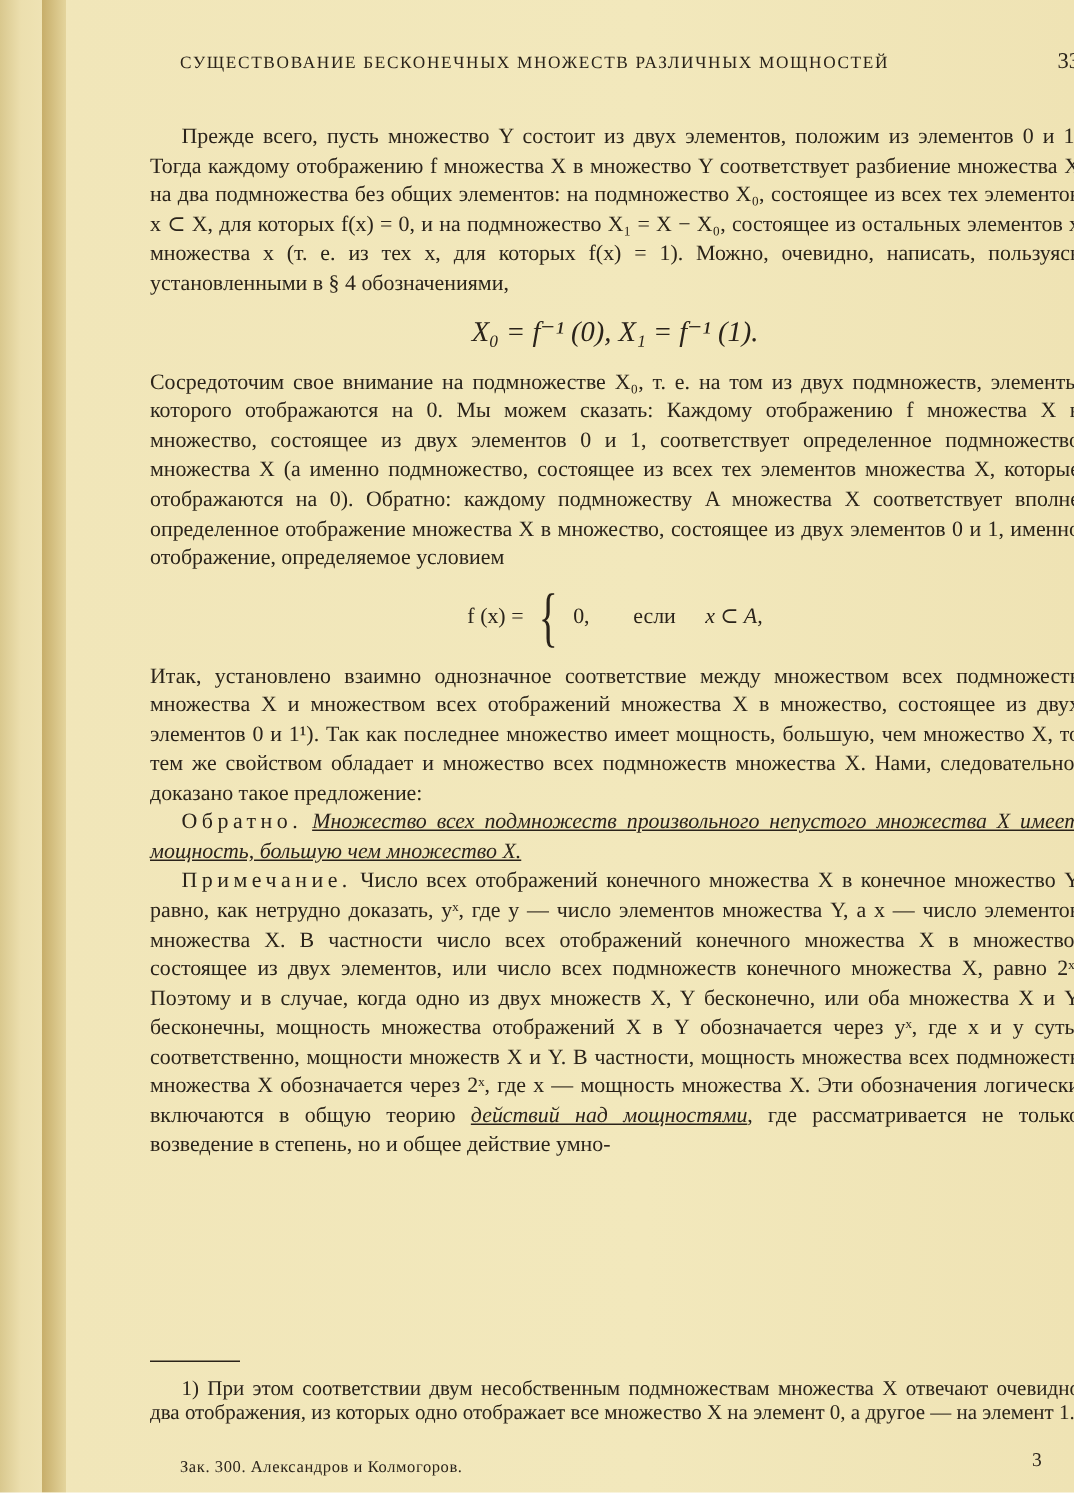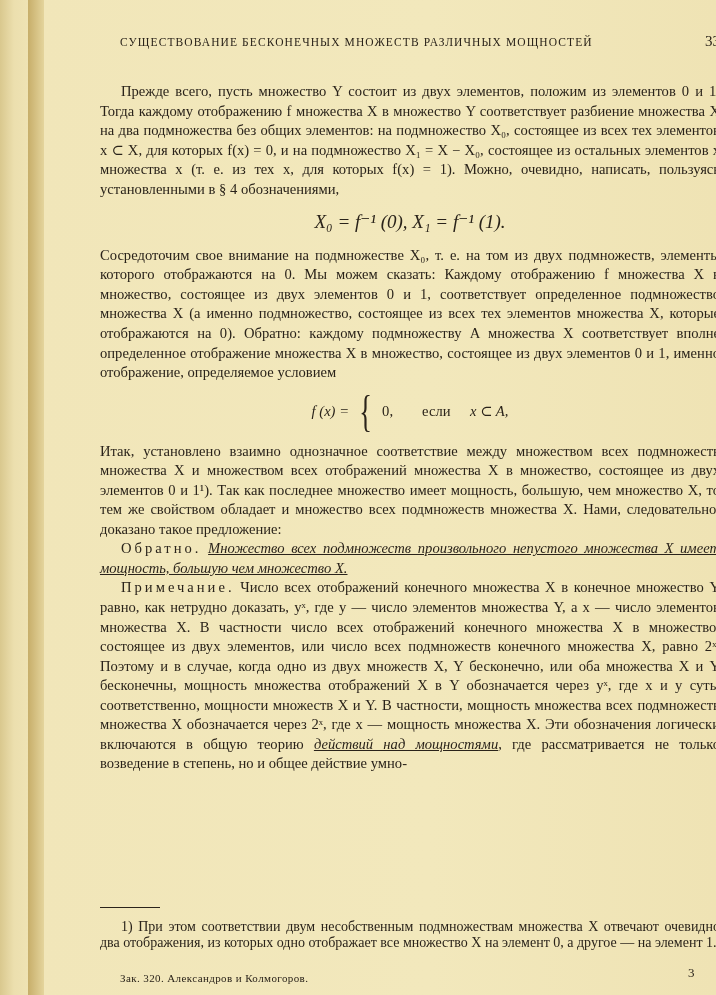--- a/index.html
+++ b/index.html
@@ -27,21 +27,21 @@
     }
     .body p { margin: 0; text-indent: 21px; }
     .body p.noindent { text-indent: 0; }
     .formula {
       text-align: center; margin: 13px 0 14px; font-style: italic; font-size: 19px;
     }
     .cases {
       display: flex; justify-content: center; align-items: center;
       margin: 9px 0 10px 0; font-size: 14.6px;
     }
-    .cases .lhs { font-style: italic; margin-right: 4px; }
+    .cases .lhs { margin-right: 4px; }
     .brace { font-size: 44px; line-height: 40px; margin: 0 6px 0 2px; font-weight: 200; transform: scaleX(0.6); }
     .case-rows { display: flex; flex-direction: row; line-height: 21px; }
     .case-row span { display: inline-block; }
     .case-row .v { width: 40px; }
     .case-row .c { width: 48px; }
     .case-row .cond { font-style: italic; }
     .spaced { letter-spacing: 3px; }
     .it { font-style: italic; text-decoration: underline; }
     .rule {
       position: absolute; top: 907px; left: 72px; width: 60px; height: 1px; background: #2a231a;
@@ -92,15 +92,15 @@
 
     <p><span class="spaced">Примечание.</span> <span>Число всех отображений конечного множества X в конечное множество Y равно, как нетрудно доказать, yˣ, где y — число элементов множества Y, а x — число элементов множества X. В частности число всех отображений конечного множества X в множество, состоящее из двух элементов, или число всех подмножеств конечного множества X, равно 2ˣ. Поэтому и в случае, когда одно из двух множеств X, Y бесконечно, или оба множества X и Y бесконечны, мощность множества отображений X в Y обозначается через yˣ, где x и y суть, соответственно, мощности множеств X и Y. В частности, мощность множества всех подмножеств множества X обозначается через 2ˣ, где x — мощность множества X. Эти обозначения логически включаются в общую теорию</span> <span class="it">действий над мощностями</span><span>, где рассматривается не только возведение в степень, но и общее действие умно-</span></p>
   </div>
 
   <div class="rule"></div>
 
   <div class="footnote">
     <p><span>1)</span> <span>При этом соответствии двум несобственным подмножествам множества X отвечают очевидно два отображения, из которых одно отображает все множество X на элемент 0, а другое — на элемент 1.</span></p>
   </div>
 
-  <div class="sig">Зак. 320. Александров и Колмогоров.</div>
+  <div class="sig">Зак. 300. Александров и Колмогоров.</div>
   <div class="sheet">3</div>
 </div>
 
 </body></html>

